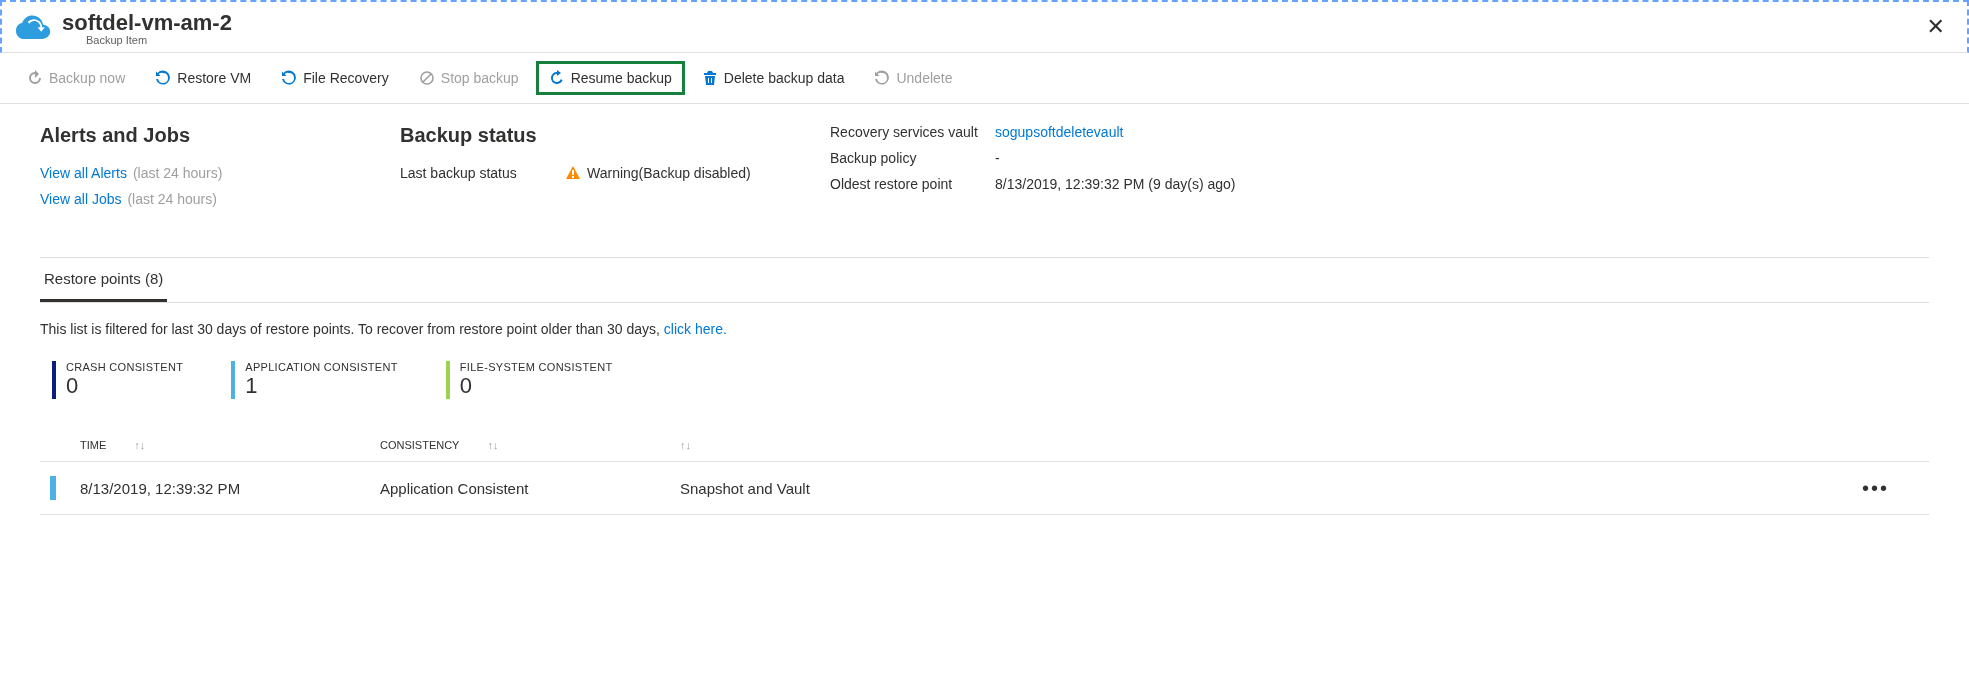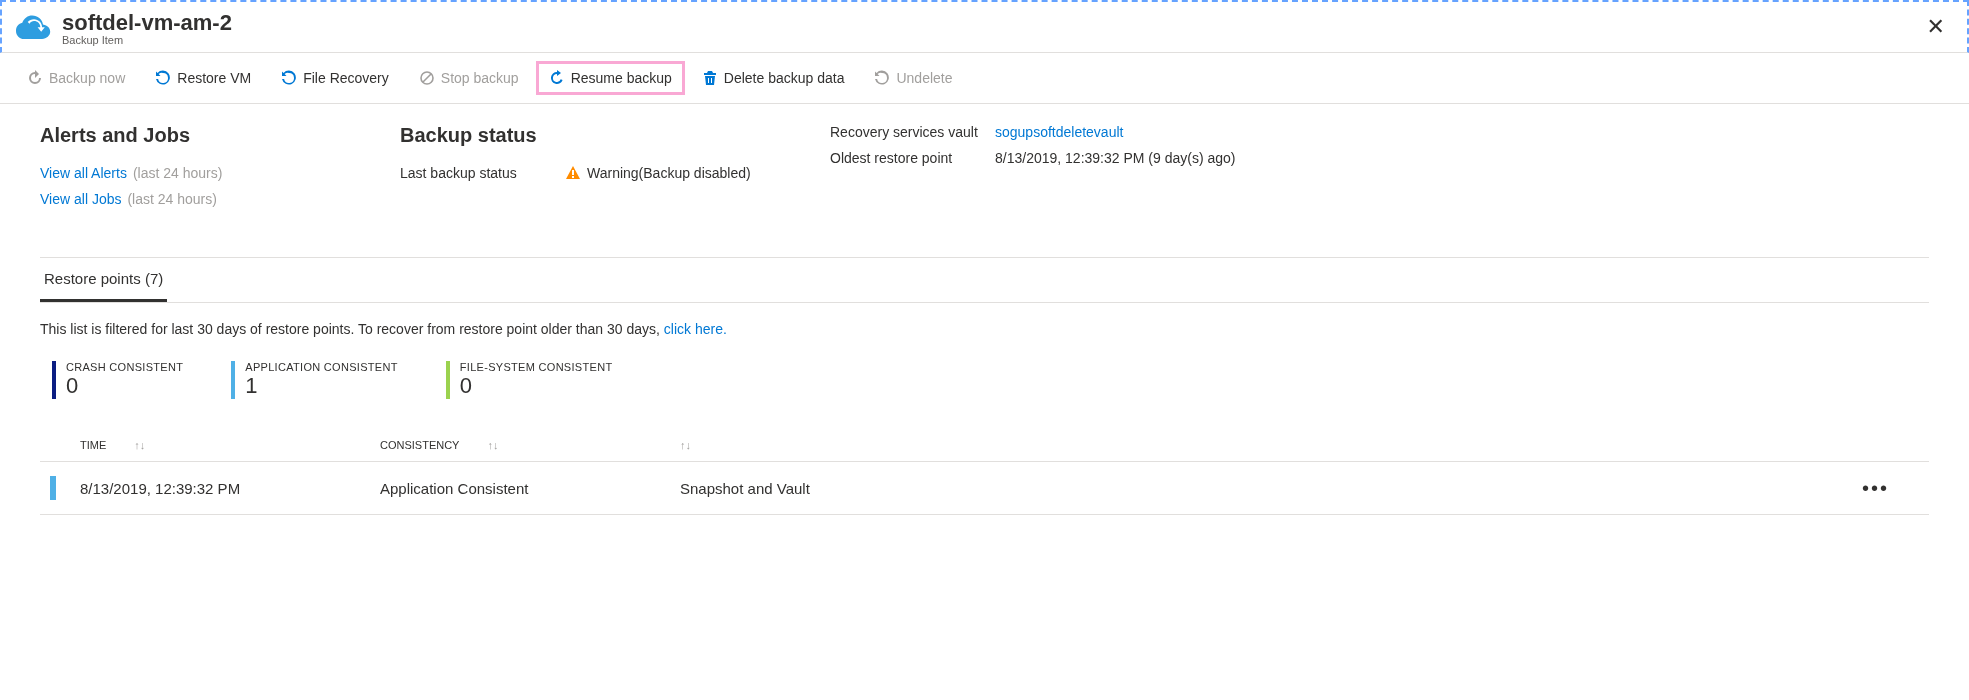--- a/index.html
+++ b/index.html
@@ -18,21 +18,21 @@
     border-bottom: 1px solid #e1dfdd;
     position: relative;
   }
   .header-icon {
     width: 36px; height: 36px;
     margin-right: 10px;
     margin-top: 2px;
   }
   .title-block { flex: 1; }
   .title { font-size: 22px; font-weight: 700; color: #323130; }
-  .subtitle { font-size: 11px; color: #605e5c; margin-top: -2px; }
+  .subtitle { font-size: 11px; color: #605e5c; margin-top: -2px; margin-left: 24px; }
   .close-x {
     font-size: 22px; color: #323130; cursor: pointer;
     padding: 4px 8px;
   }
   .toolbar {
     display: flex;
     align-items: center;
     gap: 4px;
     padding: 8px 14px;
     border-bottom: 1px solid #e1dfdd;
@@ -42,21 +42,21 @@
     align-items: center;
     gap: 6px;
     padding: 6px 10px;
     font-size: 14px;
     cursor: pointer;
     color: #323130;
     border: 3px solid transparent;
   }
   .tb-btn.disabled { color: #a19f9d; cursor: default; }
   .tb-btn .ic { width: 16px; height: 16px; display: inline-flex; align-items: center; justify-content: center; }
-  .tb-btn.highlighted { border: 3px solid #f9a8d4; }
+  .tb-btn.highlighted { border: 3px solid #15803d; }
   .tb-btn .ic svg { width: 16px; height: 16px; }
   .content { padding: 20px 40px; }
   .info-cols {
     display: flex;
     gap: 60px;
     margin-bottom: 40px;
   }
   .col h2 { font-size: 20px; font-weight: 600; margin-bottom: 18px; }
   .link-row { display: flex; align-items: center; gap: 6px; margin-bottom: 10px; font-size: 14px; }
   .link { color: #0078d4; cursor: pointer; }
@@ -225,28 +225,32 @@
         </span>
       </div>
     </div>
 
     <div class="col">
       <div class="kv-row">
         <span class="kv-label">Recovery services vault</span>
         <span class="link">sogupsoftdeletevault</span>
       </div>
       <div class="kv-row">
+        <span class="kv-label">Backup policy</span>
+        <span>-</span>
+      </div>
+      <div class="kv-row">
         <span class="kv-label">Oldest restore point</span>
         <span>8/13/2019, 12:39:32 PM (9 day(s) ago)</span>
       </div>
     </div>
   </div>
 
   <div class="tabs">
-    <div class="tab">Restore points (7)</div>
+    <div class="tab">Restore points (8)</div>
   </div>
 
   <div class="filter-note">
     <span>This list is filtered for last 30 days of restore points. To recover from restore point older than 30 days, </span><span class="link">click here.</span>
   </div>
 
   <div class="stats">
     <div class="stat crash">
       <div class="stat-label">CRASH CONSISTENT</div>
       <div class="stat-val">0</div>

